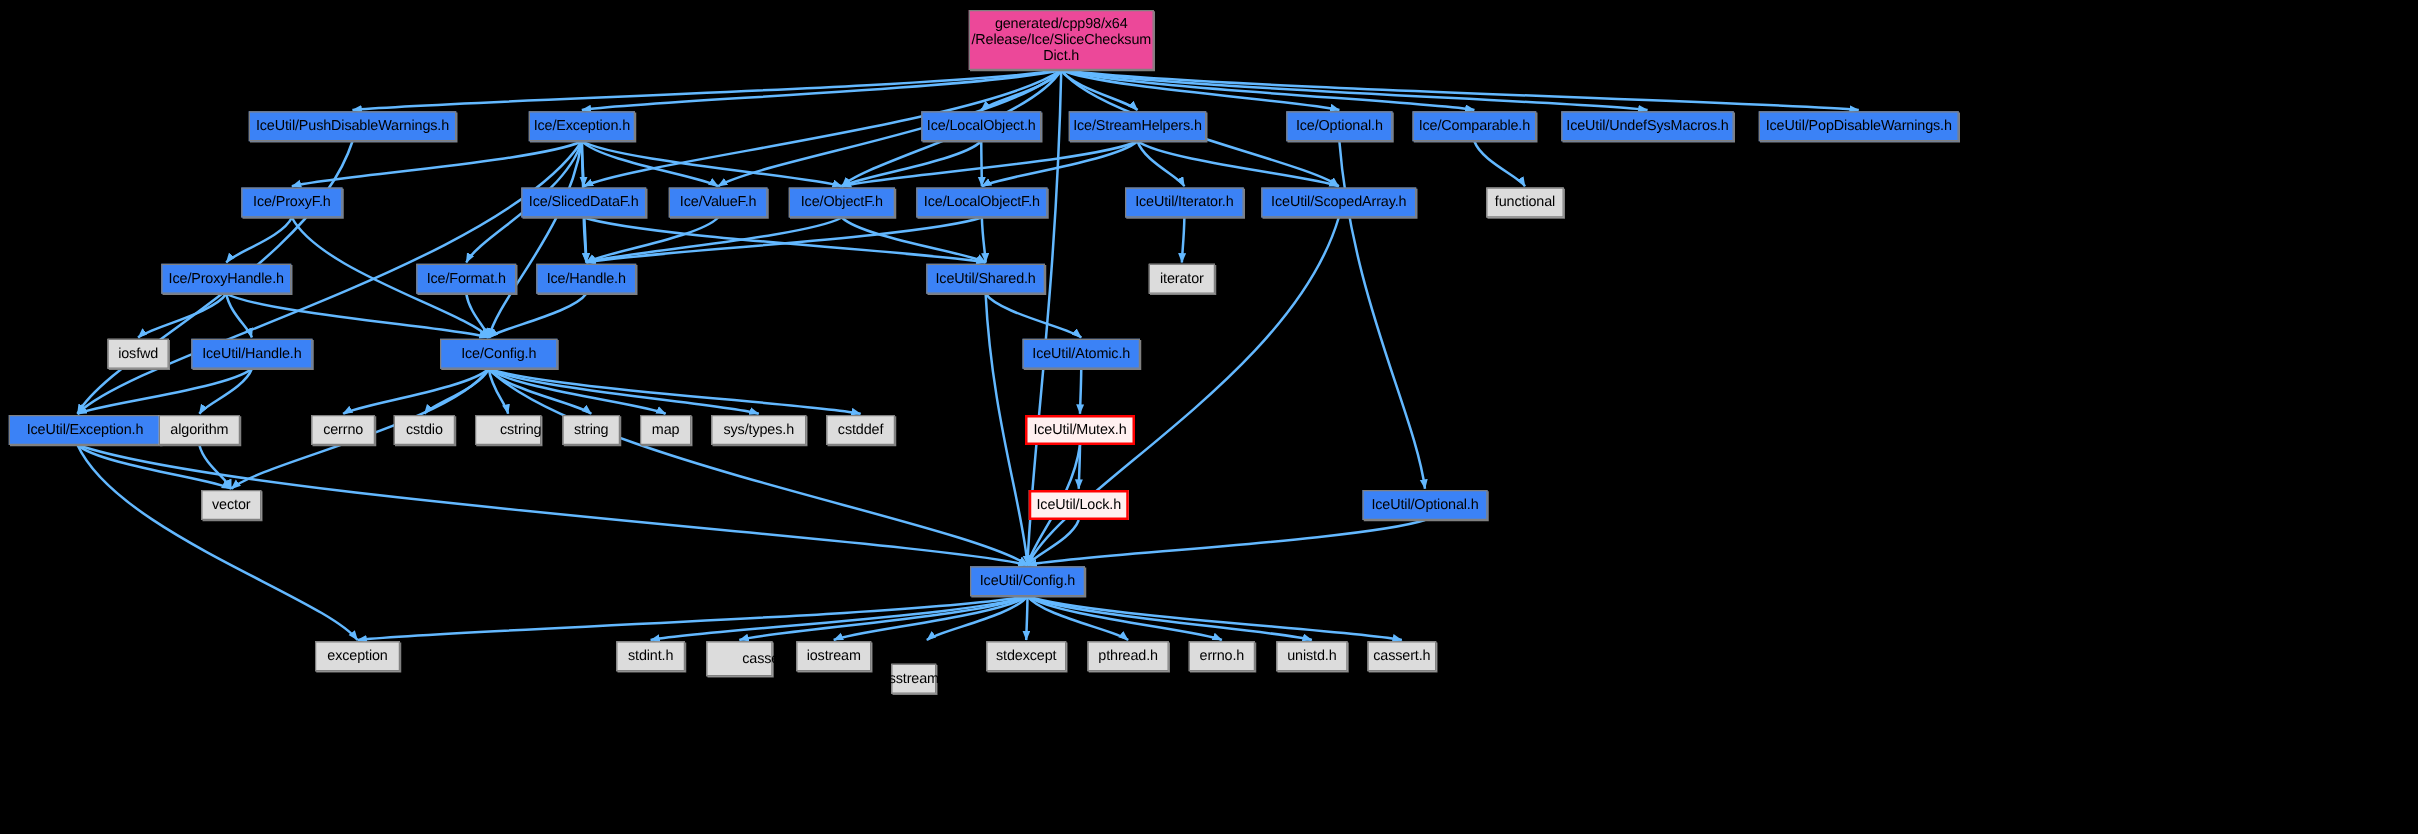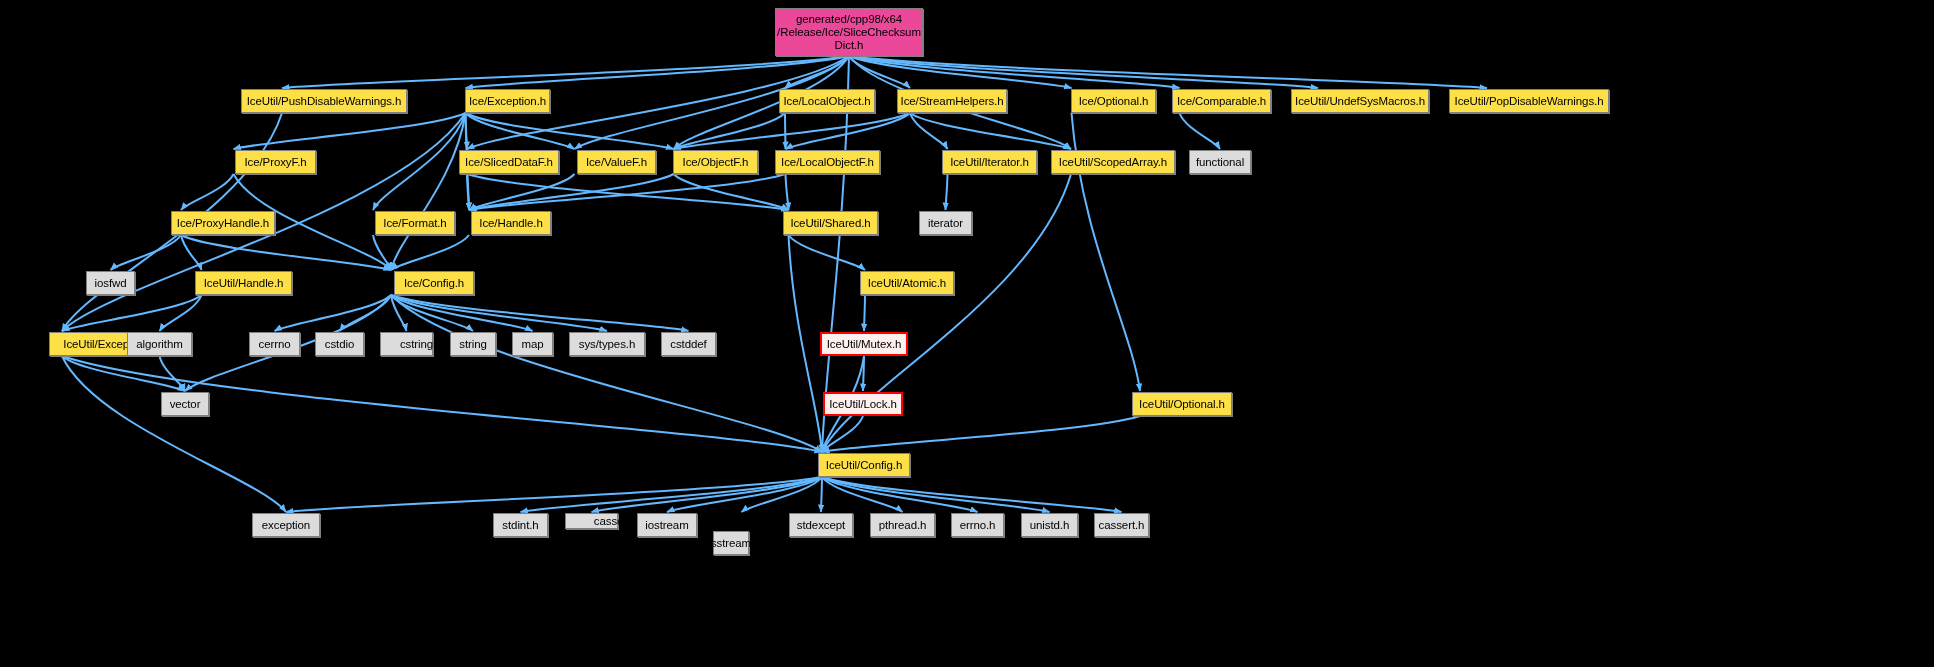--- a/index.html
+++ b/index.html
@@ -3,21 +3,21 @@
 <meta charset="utf-8">
 <title>Include dependency graph</title>
 <style>
   html,body{margin:0;padding:0;background:#000;}
   #canvas{position:relative;width:1934px;height:667px;background:#000;
           font-family:"Liberation Sans","DejaVu Sans",sans-serif;overflow:hidden;}
   svg.edges{position:absolute;left:0;top:0;width:1934px;height:667px;pointer-events:none;}
   .node{position:absolute;box-sizing:border-box;display:flex;align-items:center;
         justify-content:center;text-align:center;font-size:11.5px;line-height:13px;
         color:#000;white-space:pre;letter-spacing:-0.1px;}
-  .n-white{background:#fde047;border:1px solid #808080;box-shadow:1px 1px 0 #808080;margin-left:42px;}
+  .n-white{background:#3b82f6;border:1px solid #808080;box-shadow:1px 1px 0 #808080;}
   .n-grey {background:#dcdcdc;border:1px solid #808080;box-shadow:1px 1px 0 #808080;}
   .n-root {background:#ec4899;border:1px solid #808080;box-shadow:1px 1px 0 #808080;}
   .n-red  {background:#fff0f0;border:2px solid #ff0000;}
 </style>
 </head>
 <body>
 
 <div id="canvas">
   <svg class="edges">
     <defs>
@@ -126,39 +126,39 @@
       <div class="node n-white" style="left: 900px; top: 150px; width: 95px; height: 24px;"><span>IceUtil/Iterator.h</span></div>
       <div class="node n-white" style="left: 1009px; top: 150px; width: 124px; height: 24px;"><span>IceUtil/ScopedArray.h</span></div>
       <div class="node n-grey" style="left: 1189px; top: 150px; width: 62px; height: 24px;"><span>functional</span></div>
       <div class="node n-white" style="left: 129px; top: 211px; width: 104px; height: 24px;"><span>Ice/ProxyHandle.h</span></div>
       <div class="node n-white" style="left: 333px; top: 211px; width: 80px; height: 24px;"><span>Ice/Format.h</span></div>
       <div class="node n-white" style="left: 429px; top: 211px; width: 80px; height: 24px;"><span>Ice/Handle.h</span></div>
       <div class="node n-white" style="left: 741px; top: 211px; width: 95px; height: 24px;"><span>IceUtil/Shared.h</span></div>
       <div class="node n-grey" style="left: 919px; top: 211px; width: 53px; height: 24px;"><span>iterator</span></div>
       <div class="node n-grey" style="left: 86px; top: 271px; width: 49px; height: 24px;"><span>iosfwd</span></div>
       <div class="node n-white" style="left: 153px; top: 271px; width: 97px; height: 24px;"><span>IceUtil/Handle.h</span></div>
-      <div class="node n-white" style="left: 352px; top: 271px; width: 80px; height: 24px;"><span>Ice/Config.h</span></div>
+      <div class="node n-white" style="left: 352px; top: 271px; width: 94px; height: 24px;"><span>Ice/Config.h</span></div>
       <div class="node n-white" style="left: 818px; top: 271px; width: 94px; height: 24px;"><span>IceUtil/Atomic.h</span></div>
       <div class="node n-white" style="left: 7px; top: 332px; width: 122px; height: 24px;"><span>IceUtil/Exception.h</span></div>
       <div class="node n-grey" style="left: 127px; top: 332px; width: 65px; height: 24px;"><span>algorithm</span></div>
       <div class="node n-grey" style="left: 249px; top: 332px; width: 51px; height: 24px;"><span>cerrno</span></div>
       <div class="node n-grey" style="left: 315px; top: 332px; width: 49px; height: 24px;"><span>cstdio</span></div>
       <div class="node n-grey" style="left: 380px; top: 332px; width: 53px; height: 24px; padding-left: 20px;"><span>cstring</span></div>
       <div class="node n-grey" style="left: 450px; top: 332px; width: 46px; height: 24px;"><span>string</span></div>
       <div class="node n-grey" style="left: 512px; top: 332px; width: 41px; height: 24px;"><span>map</span></div>
       <div class="node n-grey" style="left: 569px; top: 332px; width: 76px; height: 24px;"><span>sys/types.h</span></div>
       <div class="node n-grey" style="left: 661px; top: 332px; width: 55px; height: 24px;"><span>cstddef</span></div>
       <div class="node n-red" style="left: 820px; top: 332px; width: 88px; height: 24px;"><span>IceUtil/Mutex.h</span></div>
       <div class="node n-grey" style="left: 161px; top: 392px; width: 48px; height: 24px;"><span>vector</span></div>
       <div class="node n-red" style="left: 823px; top: 392px; width: 80px; height: 24px;"><span>IceUtil/Lock.h</span></div>
       <div class="node n-white" style="left: 1090px; top: 392px; width: 100px; height: 24px;"><span>IceUtil/Optional.h</span></div>
       <div class="node n-white" style="left: 776px; top: 453px; width: 92px; height: 24px;"><span>IceUtil/Config.h</span></div>
       <div class="node n-grey" style="left: 252px; top: 513px; width: 68px; height: 24px;"><span>exception</span></div>
       <div class="node n-grey" style="left: 493px; top: 513px; width: 55px; height: 24px;"><span>stdint.h</span></div>
-      <div class="node n-grey" style="left: 565px; top: 513px; width: 53px; height: 16px; padding-left: 41px;"><span>cassert</span></div>
+      <div class="node n-grey" style="left: 565px; top: 513px; width: 53px; height: 28px; padding-left: 41px;"><span>cassert</span></div>
       <div class="node n-grey" style="left: 637px; top: 513px; width: 60px; height: 24px;"><span>iostream</span></div>
       <div class="node n-grey" style="left: 713px; top: 509px; width: 36px; height: 24px; margin-top: 22px;"><span>sstream</span></div>
       <div class="node n-grey" style="left: 789px; top: 513px; width: 64px; height: 24px;"><span>stdexcept</span></div>
       <div class="node n-grey" style="left: 870px; top: 513px; width: 65px; height: 24px;"><span>pthread.h</span></div>
       <div class="node n-grey" style="left: 951px; top: 513px; width: 53px; height: 24px;"><span>errno.h</span></div>
       <div class="node n-grey" style="left: 1021px; top: 513px; width: 57px; height: 24px;"><span>unistd.h</span></div>
       <div class="node n-grey" style="left: 1094px; top: 513px; width: 55px; height: 24px;"><span>cassert.h</span></div>
     </div>
 </div>
 

